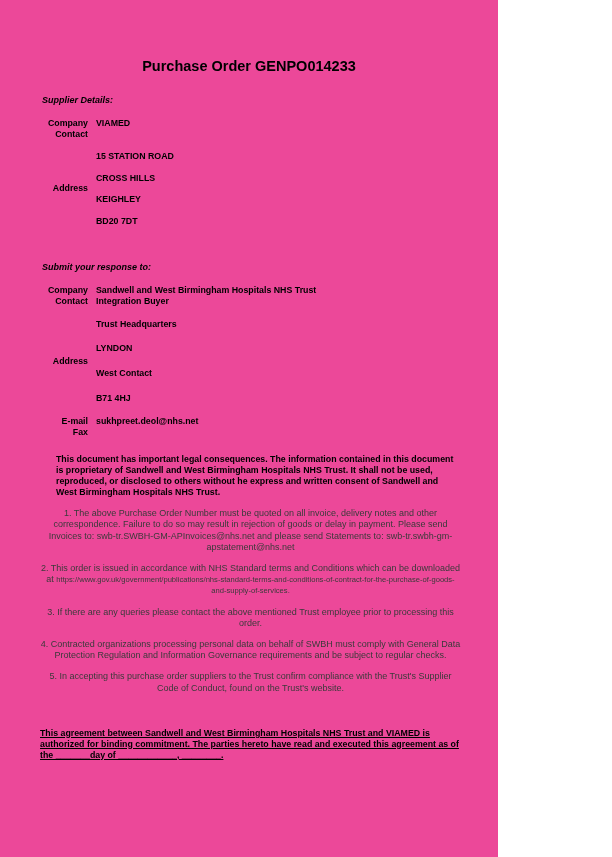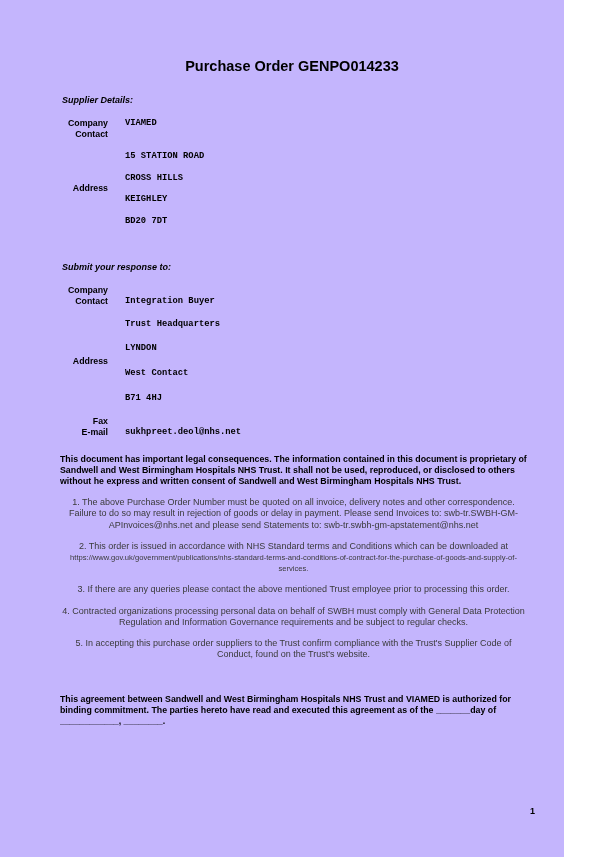--- a/index.html
+++ b/index.html
@@ -2,27 +2,26 @@
 <html><head>
 <meta charset="utf-8">
 <style>
   html, body {
     margin: 0;
     padding: 0;
     background: #ffffff;
   }
   .page {
     position: relative;
-    width: 544px;
+    width: 498px;
     height: 857px;
-    background: #c4b5fd;
+    background: #ec4899;
     font-family: "Liberation Sans", sans-serif;
     color: #000000;
     overflow: hidden;
-    padding-left: 20px;
   }
   .title {
     margin: 0;
     padding-top: 58px;
     text-align: center;
     font-size: 14.5px;
     font-weight: bold;
     color: #000000;
   }
   .section-heading {
@@ -44,53 +43,53 @@
     align-items: center;
     line-height: 11px;
     min-height: 11px;
   }
   .label {
     width: 88px;
     text-align: right;
     flex: 0 0 88px;
   }
   .value {
-    margin-left: 17px;
+    margin-left: 8px;
     white-space: pre-line;
-    font-family: Liberation Mono, monospace;
   }
   .addr-lines .addr-line { display: block; }
   .supplier-fields .addr-line { line-height: 10.7px; }
   .respond-fields .addr-line { line-height: 13.6px; }
   .legal {
     margin: 16px 37px 0 40px;
     font-size: 9px;
     line-height: 11.2px;
     color: #3a3a3a;
   }
   .notice {
-    margin: 0 0 6px 0;
+    margin: 0 0 6px 16px;
     font-size: 8.8px;
     line-height: 11px;
     font-weight: bold;
     color: #000000;
   }
   .legal p.term {
     margin: 10px 0 0 0;
     text-align: center;
   }
   .small-url {
     font-size: 7.6px;
   }
   .agreement {
     margin: 34px 37px 0 40px;
     font-size: 8.8px;
     line-height: 11px;
     font-weight: bold;
     color: #000000;
+    text-decoration: underline;
   }
   .page-number {
     position: absolute;
     left: 530px;
     top: 806px;
     font-size: 9px;
     font-weight: bold;
     color: #000000;
   }
 </style>
@@ -121,41 +120,42 @@
         <span class="addr-line">BD20 7DT</span>
       </span>
     </div>
   </div>
 
   <div class="section-heading respond-heading">Submit your response to:</div>
 
   <div class="fields respond-fields">
     <div class="row">
       <span class="label">Company</span>
+      <span class="value">Sandwell and West Birmingham Hospitals NHS Trust</span>
     </div>
     <div class="row">
       <span class="label">Contact</span>
       <span class="value">Integration Buyer</span>
     </div>
     <div class="row">
       <span class="label">Address</span>
       <span class="value addr-lines">
         <span class="addr-line">Trust Headquarters</span>
         <span class="addr-line">LYNDON</span>
         <span class="addr-line">West Contact</span>
         <span class="addr-line">B71 4HJ</span>
       </span>
     </div>
     <div class="row">
+      <span class="label">E-mail</span>
+      <span class="value">sukhpreet.deol@nhs.net</span>
+    </div>
+    <div class="row">
       <span class="label">Fax</span>
       <span class="value"></span>
-    </div>
-    <div class="row">
-      <span class="label">E-mail</span>
-      <span class="value">sukhpreet.deol@nhs.net</span>
     </div>
   </div>
 
   <div class="legal">
     <p class="notice">This document has important legal consequences. The information contained in this document is proprietary of Sandwell and West Birmingham Hospitals NHS Trust.  It shall not be used, reproduced, or disclosed to others without he express and written consent of Sandwell and West Birmingham Hospitals NHS Trust.</p>
     <p class="term">1. The above Purchase Order Number must be quoted on all invoice, delivery notes and other correspondence. Failure to do so may result in rejection of goods or delay in payment.  Please send Invoices to: swb-tr.SWBH-GM-APInvoices@nhs.net and please send Statements to: swb-tr.swbh-gm-apstatement@nhs.net</p>
     <p class="term"><span>2. This order is issued in accordance with NHS Standard terms and Conditions which can be downloaded at </span><span class="small-url">https://www.gov.uk/government/publications/nhs-standard-terms-and-conditions-of-contract-for-the-purchase-of-goods-and-supply-of-services.</span></p>
     <p class="term">3. If there are any queries please contact the above mentioned Trust employee prior to processing this order.</p>
     <p class="term">4. Contracted organizations processing personal data on behalf of SWBH must comply with General Data Protection Regulation and Information Governance requirements and be subject to regular checks.</p>
     <p class="term">5.  In accepting this purchase order suppliers to the Trust confirm compliance with the Trust's Supplier Code of Conduct, found on the Trust's website.</p>

